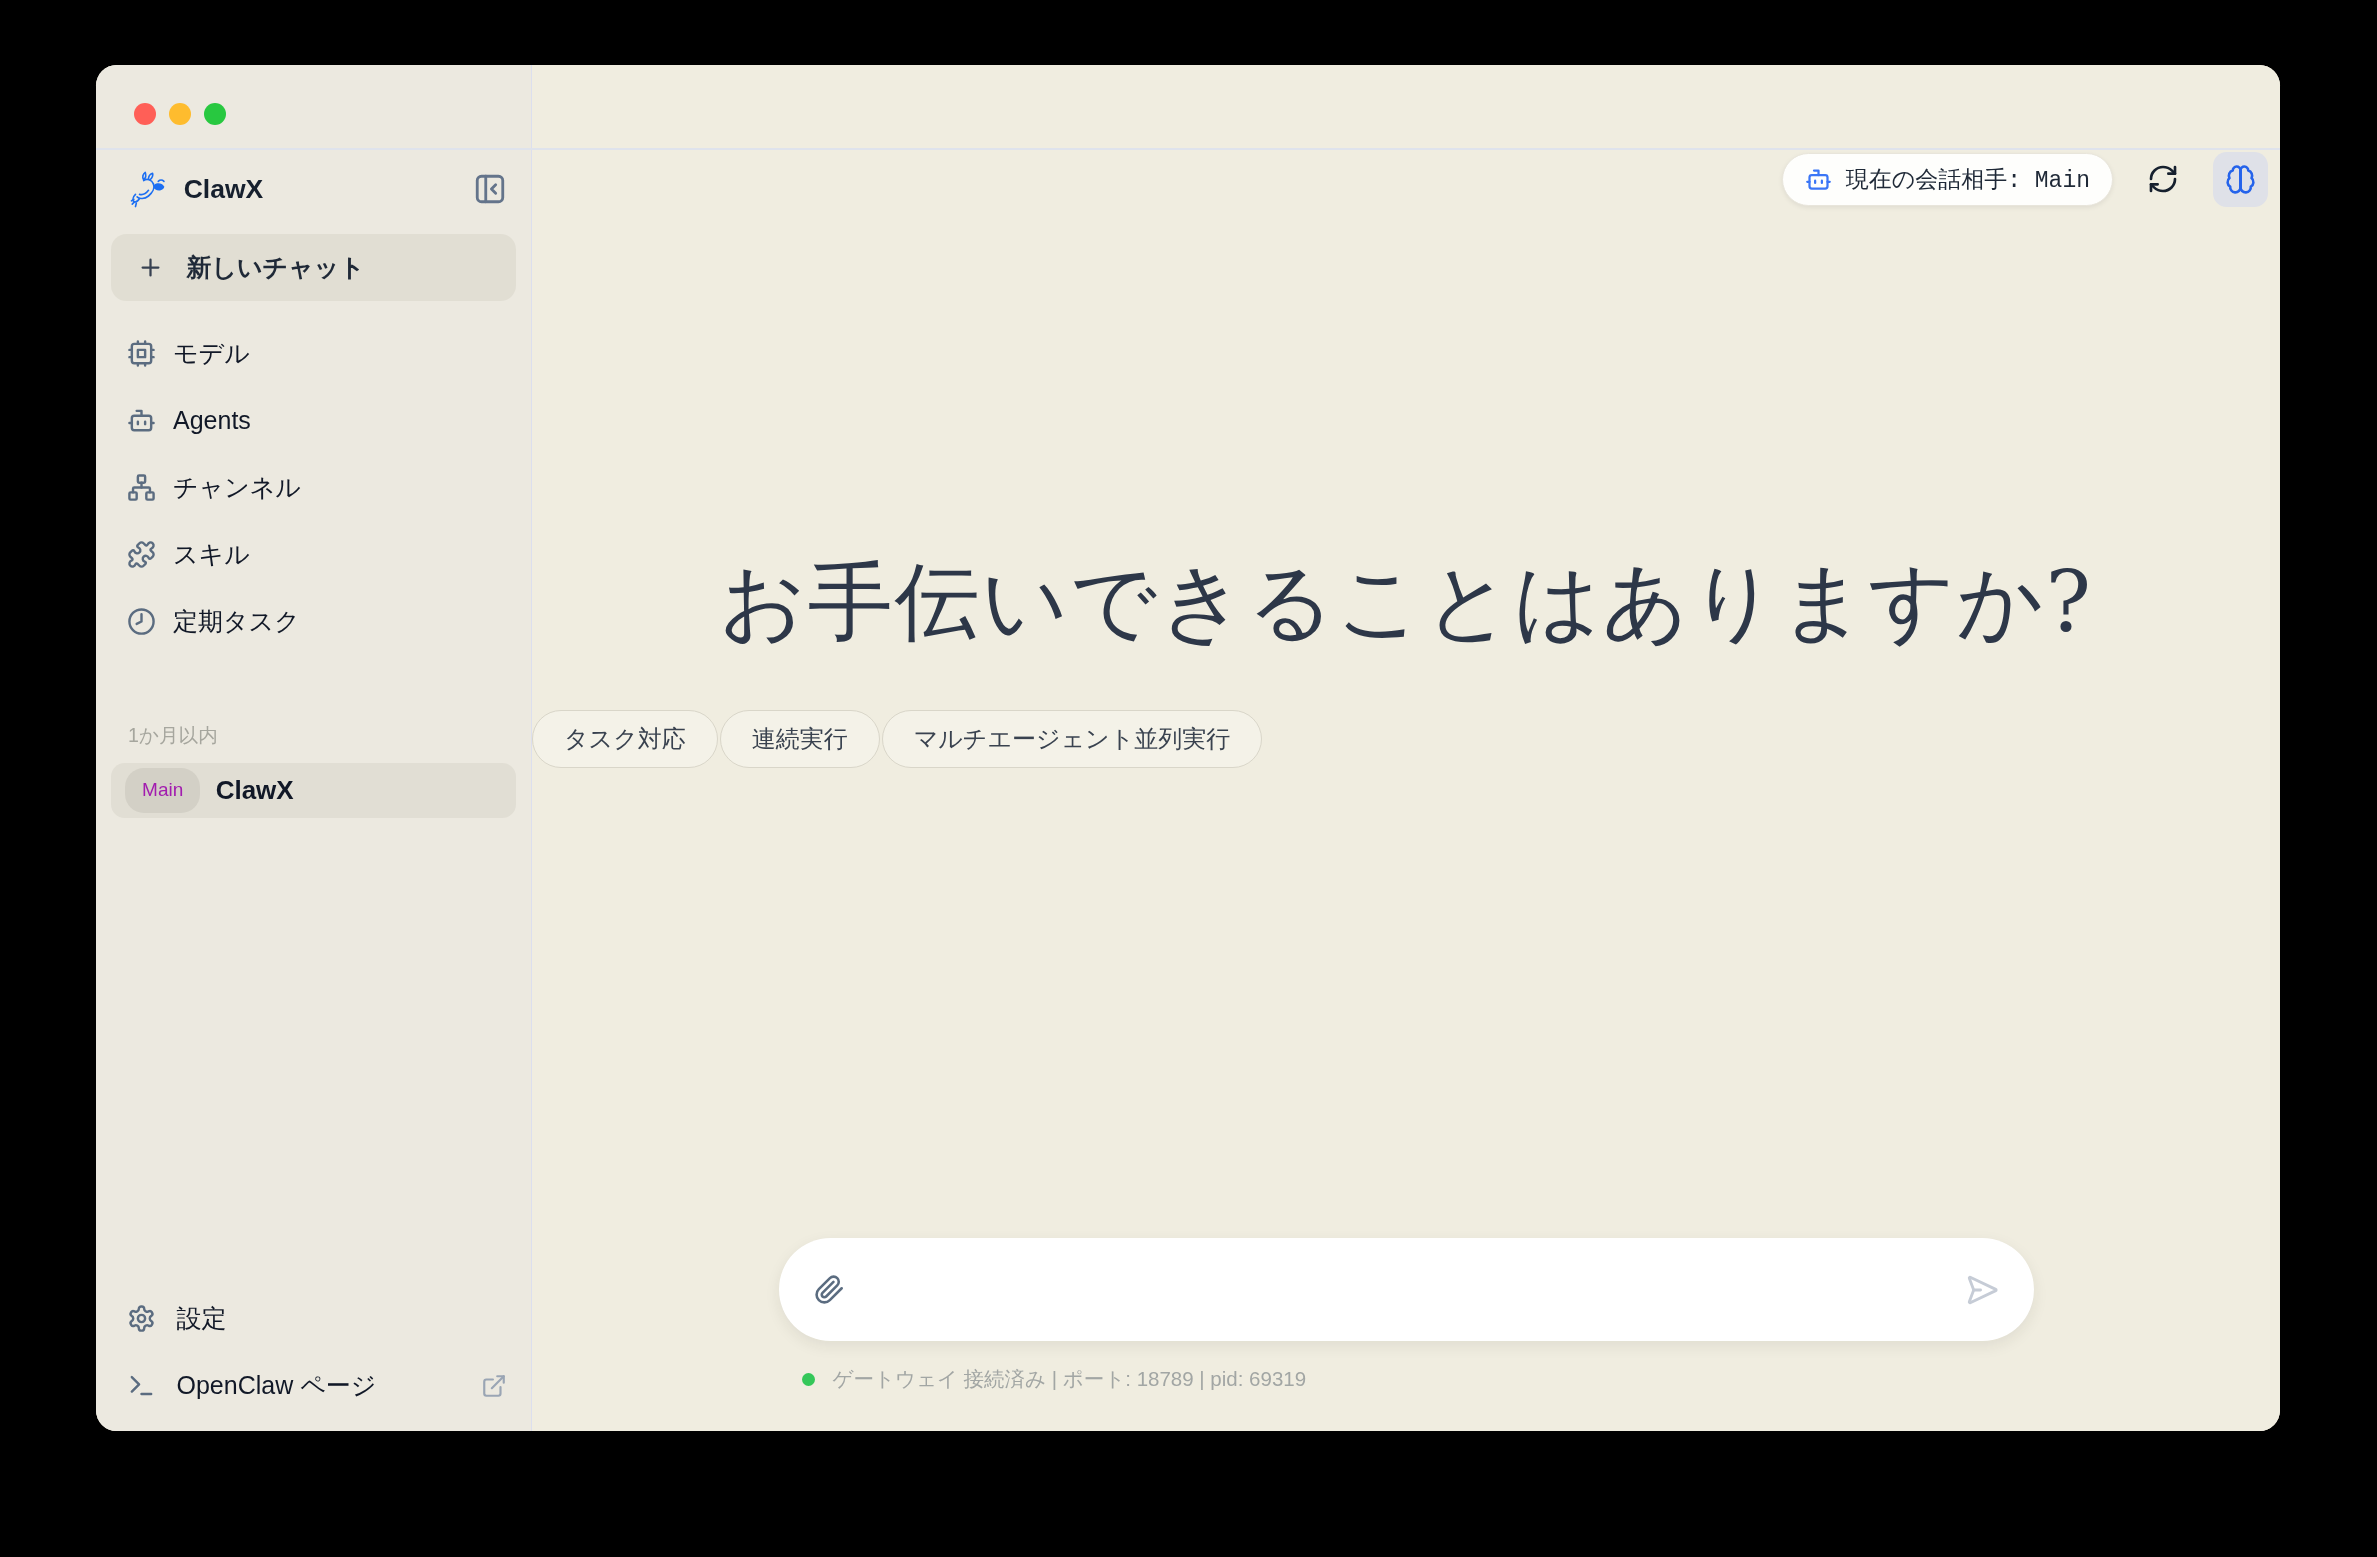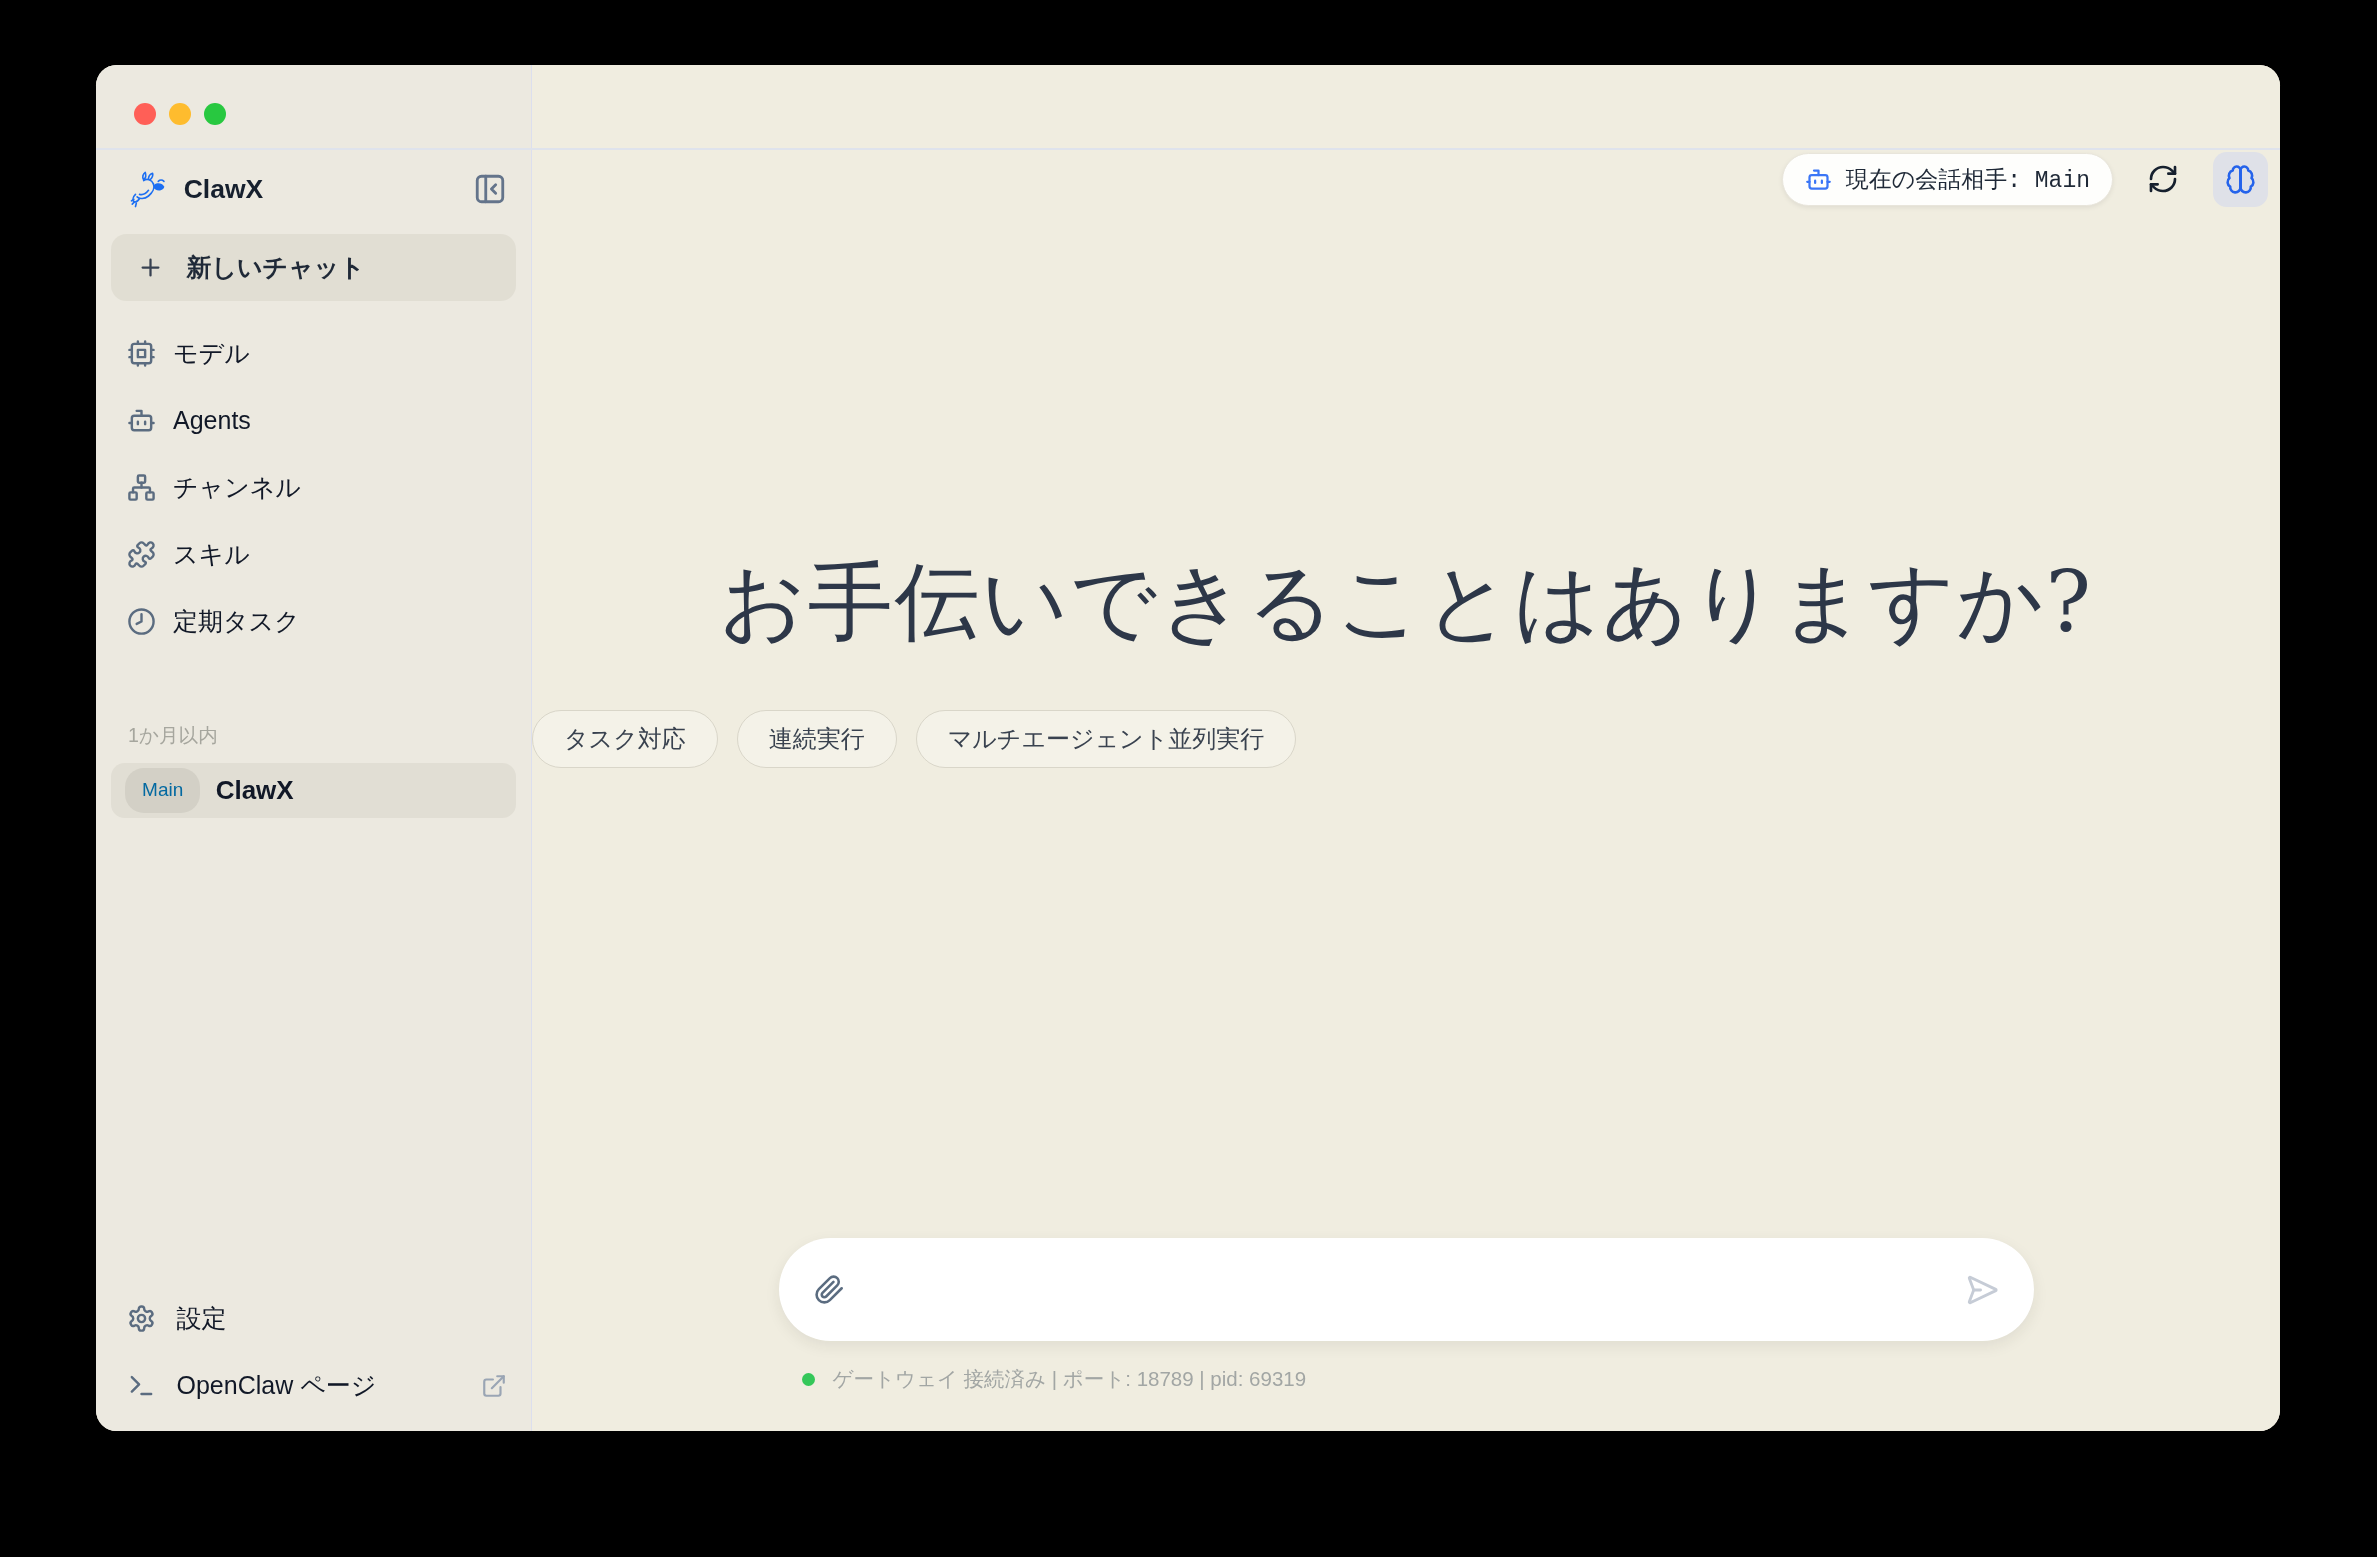--- a/index.html
+++ b/index.html
@@ -50,21 +50,21 @@
   }
   .nav-item svg { color:#5B6C80; flex:none; }
 
   .section-label { padding:0 0 0 32px; margin-top:67px; font-size:19.6px; font-weight:500; color:#A6A69E; }
 
   .chat-row {
     margin:13.7px 15.4px 0 15.4px; height:55px; border-radius:13.7px; background:#E1DED4;
     display:flex; align-items:center; gap:15.4px; padding:0 13.7px; cursor:pointer;
   }
   .chat-badge {
-    background:#D3D0C6; color:#0369a1; border-radius:19px; height:45px;
+    background:#D3D0C6; color:#a21caf; border-radius:19px; height:45px;
     display:flex; align-items:center; padding:0 17px; font-size:19px; font-weight:500;
   }
   .chat-title { font-size:26px; font-weight:700; color:#111827; }
 
   .side-spacer { flex:1; }
   .side-footer { padding-bottom:12px; }
   .footer-item {
     display:flex; align-items:center; gap:20.5px; height:67px; padding:0 24px 0 31px;
     font-size:25px; font-weight:500; color:#111827; cursor:pointer;
   }
@@ -92,21 +92,21 @@
 
   .center-area {
     flex:1; display:flex; flex-direction:column; justify-content:center;
     padding-bottom:133px;
   }
   .hero-heading {
     font-family:"DejaVu Serif","Liberation Serif",serif;
     font-size:85px; font-weight:400; color:#2D3748; letter-spacing:1.7px;
     text-align:center; white-space:nowrap;
   }
-  .suggest-row { display:flex; gap:19px; margin-top:50px; }
+  .suggest-row { display:flex; gap:2px; margin-top:50px; }
   .suggest-pill {
     height:58px; border-radius:29px; border:1.7px solid #D9D6C9;
     background:rgba(255,255,255,.28); padding:0 31px;
     display:flex; align-items:center; font-size:24px; font-weight:500; color:#39424F;
     cursor:pointer; font-family:inherit;
   }
 
   .composer { flex:none; display:flex; flex-direction:column; align-items:center; padding-bottom:38px; }
   .input-pill {
     width:1255px; height:103px; background:#FFFFFF; border-radius:52px;

